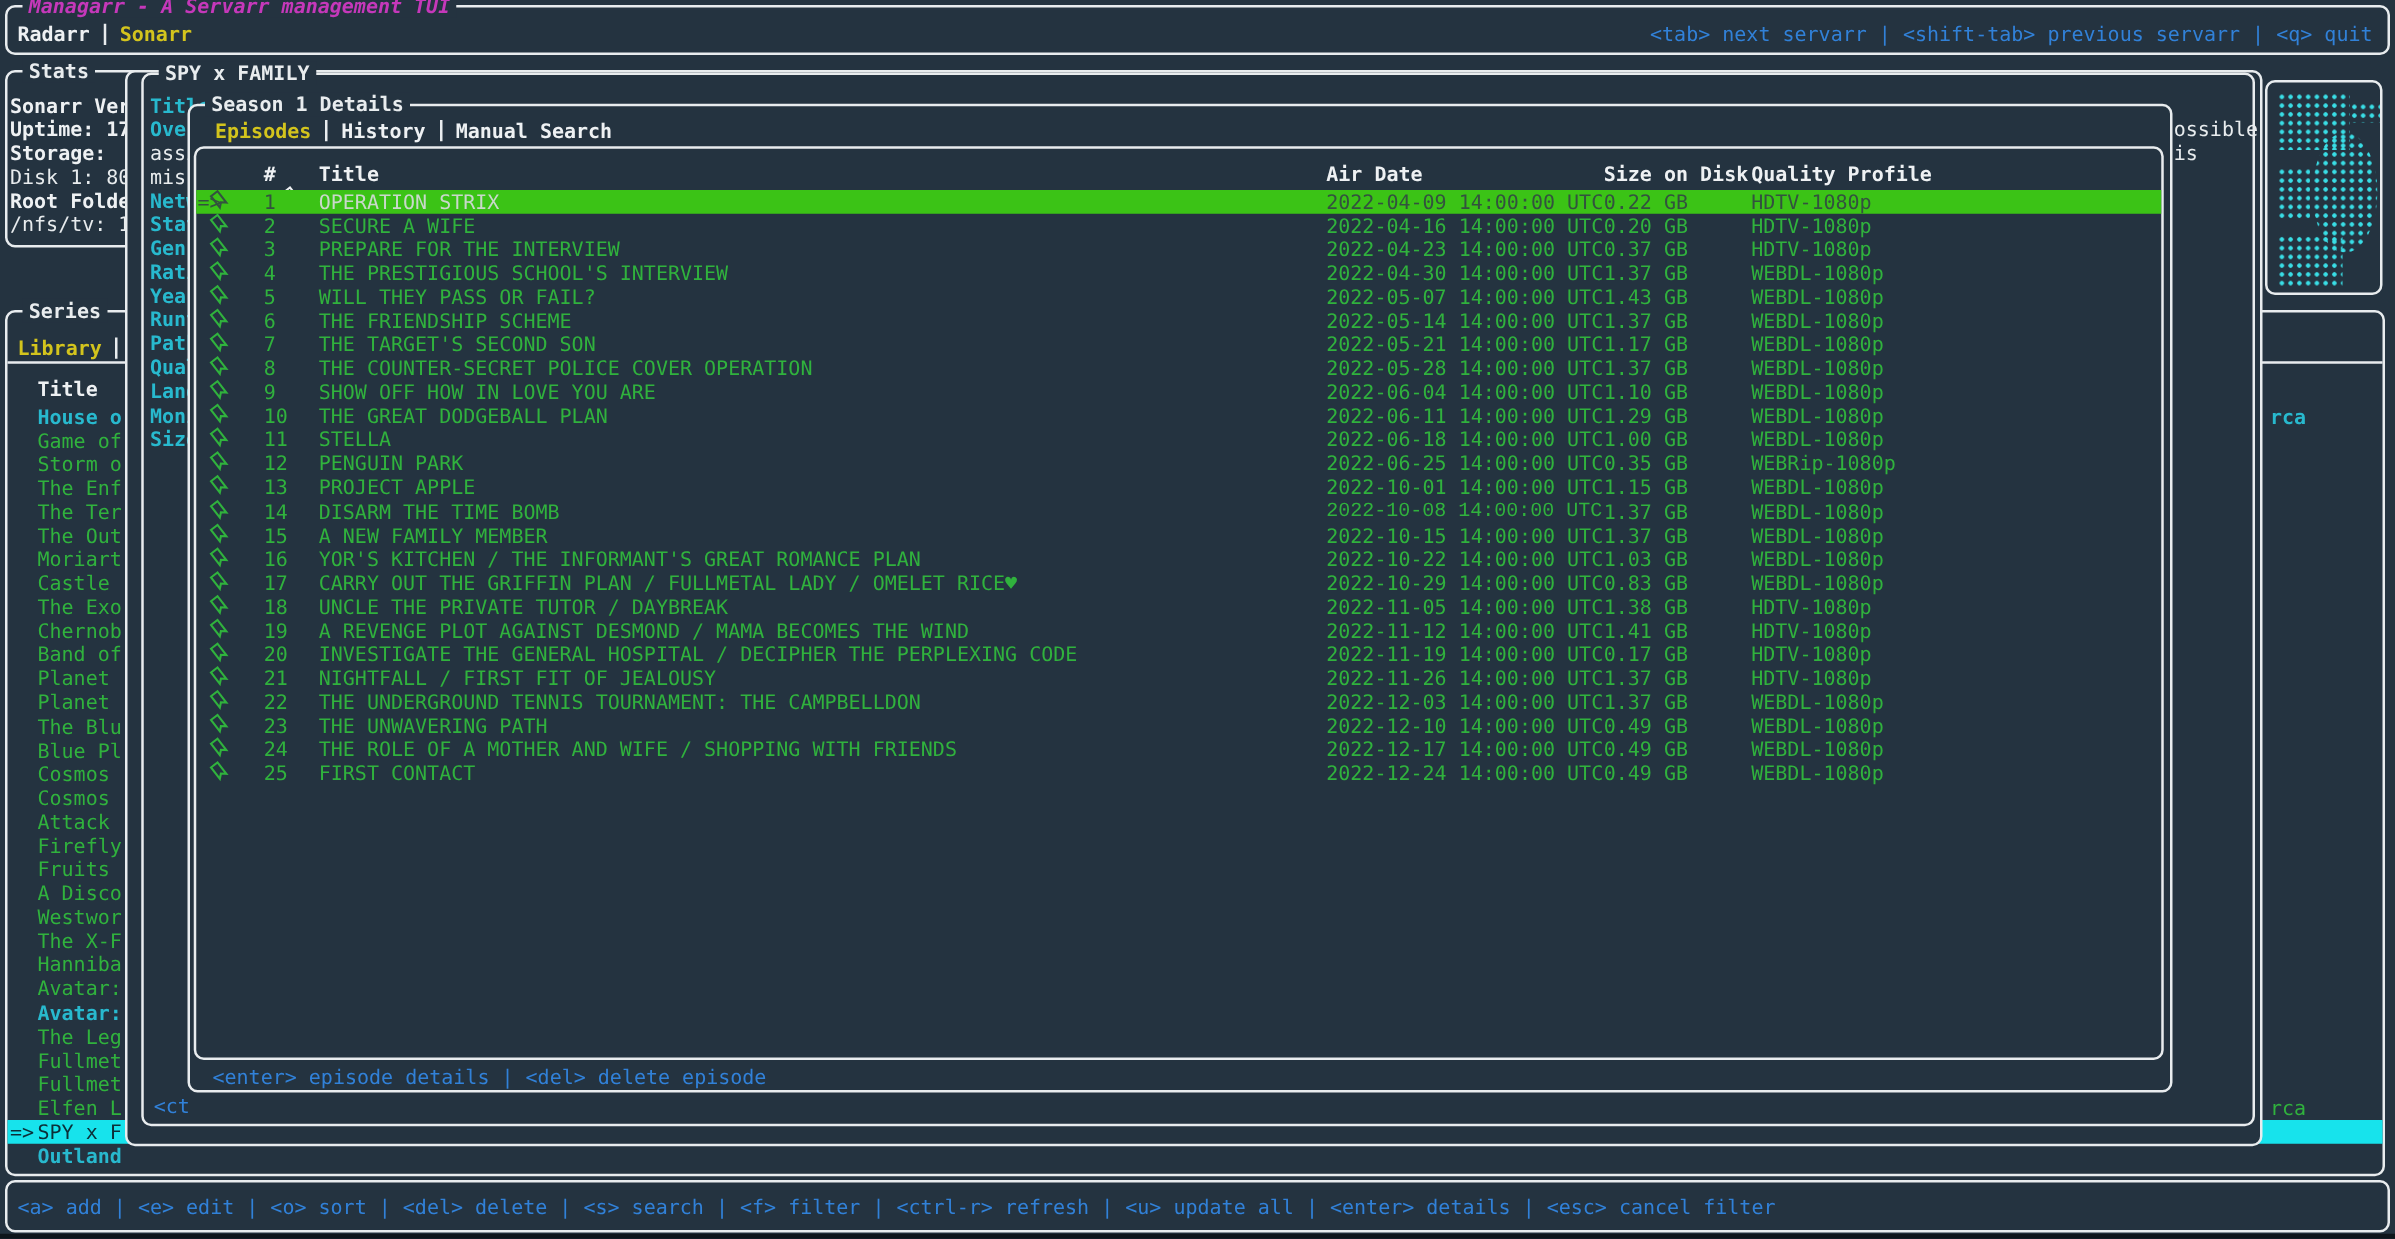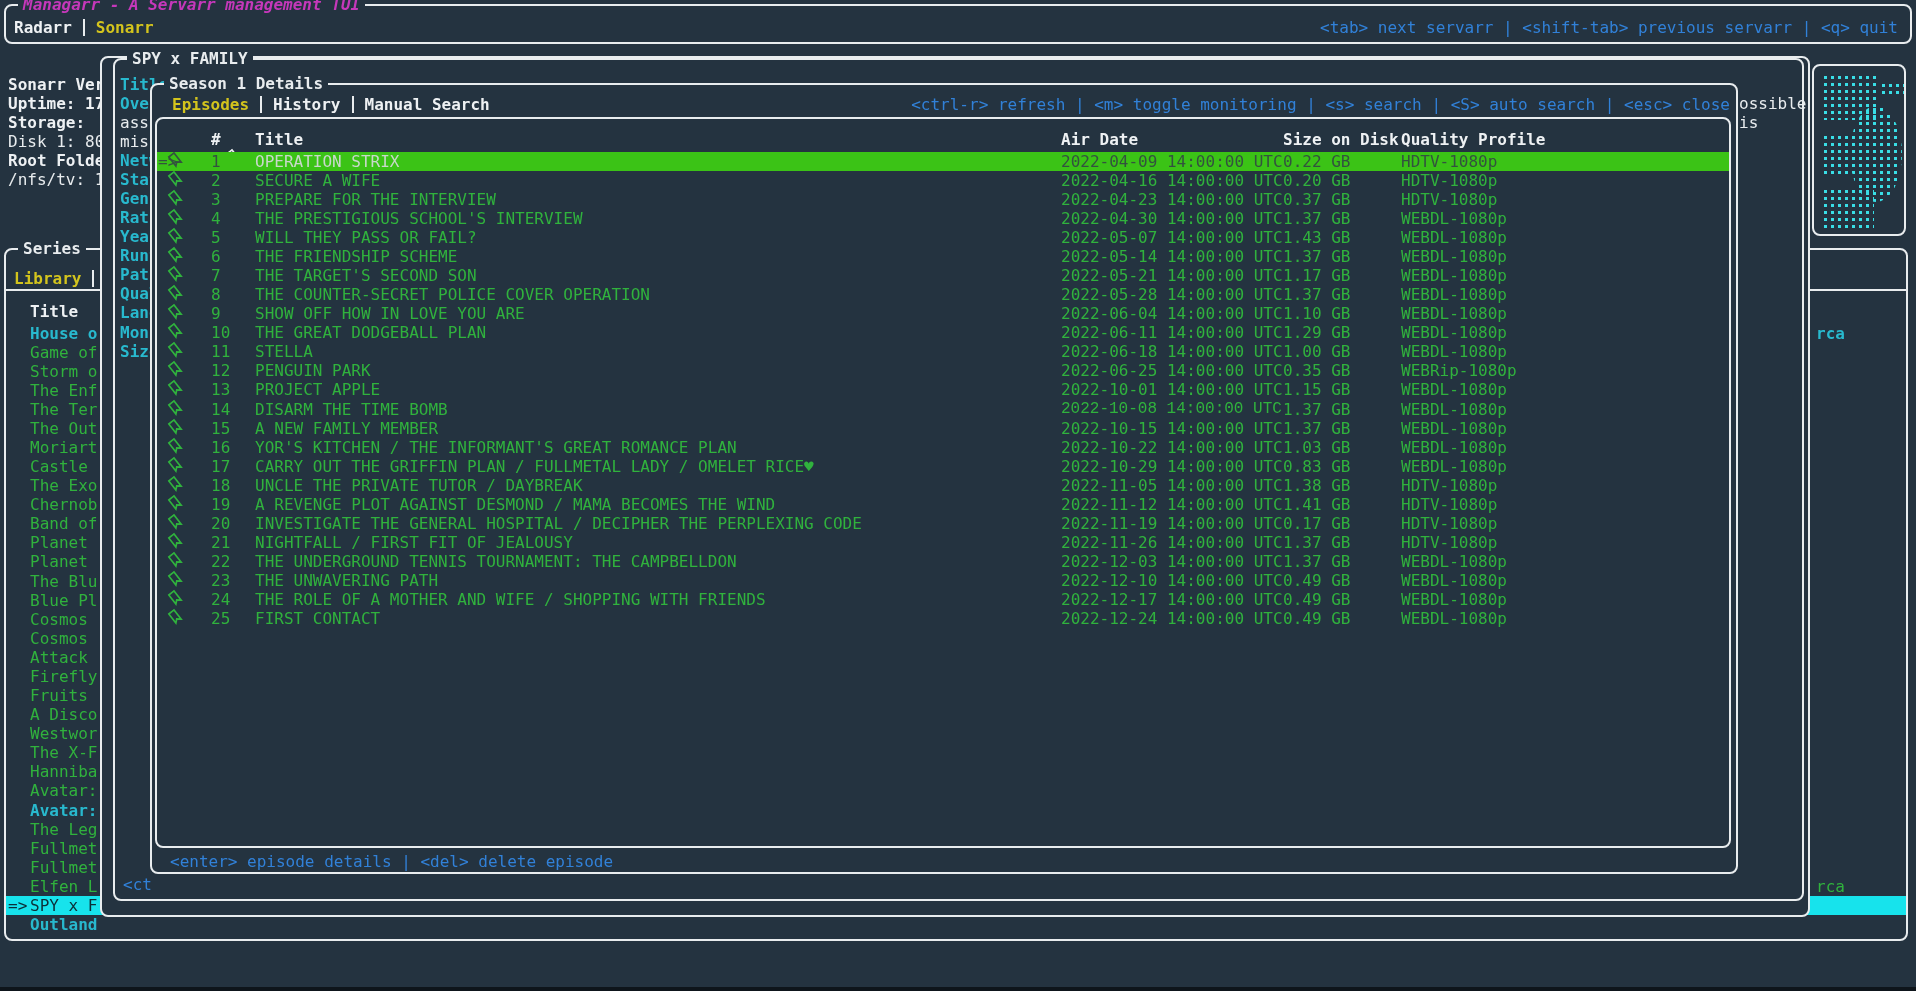--- a/index.html
+++ b/index.html
@@ -38,20 +38,23 @@
   </div>
   <div class="layer" id="top-content">
     <div class="tabs" id="servarr-tabs" style="left:14px;top:18px;">
         <div class="b">Radarr</div>
         <div class="sep"></div>
         <div class="c-yel">Sonarr</div>
       </div>
     <div class="t c-blue" style="right:18px;top:18px;left:auto;">&lt;tab&gt; next servarr | &lt;shift-tab&gt; previous servarr | &lt;q&gt; quit</div>
   </div>
 
+  <div class="box" id="stats-box" style="left:4px;top:56px;width:146px;height:142px;">
+    <div class="box-title">Stats</div>
+  </div>
   <div class="layer" id="stats-content">
       <div class="b t" style="left: 8px; top: 74.5px;">Sonarr Ver</div>
       <div class="b t" style="left: 8px; top: 93.58px;">Uptime: 17</div>
       <div class="b t" style="left: 8px; top: 112.66px;">Storage:</div>
       <div class="t" style="left: 8px; top: 131.74px;">Disk 1: 80</div>
       <div class="b t" style="left: 8px; top: 150.82px;">Root Folde</div>
       <div class="t" style="left: 8px; top: 169.9px;">/nfs/tv: 1</div>
     </div>
 
   <div class="box" id="series-box" style="left:4px;top:248px;width:1904px;height:693px;">
@@ -138,21 +141,20 @@
     <div class="box-title">Season 1 Details</div>
   </div>
   <div class="layer" id="season-content">
     <div class="tabs" id="season-tabs" style="left:172px;top:95px;">
         <div class="c-yel">Episodes</div>
         <div class="sep"></div>
         <div class="b">History</div>
         <div class="sep"></div>
         <div class="b">Manual Search</div>
       </div>
-    <div class="t c-blue" style="right:186px;top:95px;left:auto;">&lt;ctrl-r&gt; refresh | &lt;m&gt; toggle monitoring | &lt;s&gt; search | &lt;S&gt; auto search | &lt;esc&gt; close</div>
     <div class="t c-blue" style="left:170px;top:852px;">&lt;enter&gt; episode details | &lt;del&gt; delete episode</div>
   </div>
 
   <div class="box" id="ep-box" style="left:155px;top:117px;width:1576px;height:731px;"></div>
   <div class="layer" id="ep-content">
     <div class="t b" style="left:170px;top:130px;">
       <span class="bm"><svg width="13" height="15" viewBox="0 0 13 15">
             <path d="M3.2 1.2 h6.6 v11.5 l-3.3 -2.8 -3.3 2.8 Z" fill="none" stroke="currentColor" stroke-width="1.7"></path>
           </svg></span>
     </div>
@@ -231,15 +233,18 @@
               <path d="M3.2 1.2 h6.6 v11.5 l-3.3 -2.8 -3.3 2.8 Z" fill="none" stroke="currentColor" stroke-width="1.7"></path>
             </svg></span></div><div class="cell" style="left: 54px; top: 0px;">23</div><div class="cell" style="left: 98px; top: 0px;">THE UNWAVERING PATH</div><div class="cell" style="left: 904px; top: 0px;">2022-12-10 14:00:00 UTC</div><div class="cell" style="left: 1126px; top: 0px;">0.49 GB</div><div class="cell" style="left: 1244px; top: 0px;">WEBDL-1080p</div></div>
       <div class="ep-row t" style="left: 157px; top: 590.34px; width: 1572px; height: 19px;"><div class="cell" style="left: 13px; top: 0px;"><span class="bm"><svg width="13" height="15" viewBox="0 0 13 15">
               <path d="M3.2 1.2 h6.6 v11.5 l-3.3 -2.8 -3.3 2.8 Z" fill="none" stroke="currentColor" stroke-width="1.7"></path>
             </svg></span></div><div class="cell" style="left: 54px; top: 0px;">24</div><div class="cell" style="left: 98px; top: 0px;">THE ROLE OF A MOTHER AND WIFE / SHOPPING WITH FRIENDS</div><div class="cell" style="left: 904px; top: 0px;">2022-12-17 14:00:00 UTC</div><div class="cell" style="left: 1126px; top: 0px;">0.49 GB</div><div class="cell" style="left: 1244px; top: 0px;">WEBDL-1080p</div></div>
       <div class="ep-row t" style="left: 157px; top: 609.42px; width: 1572px; height: 19px;"><div class="cell" style="left: 13px; top: 0px;"><span class="bm"><svg width="13" height="15" viewBox="0 0 13 15">
               <path d="M3.2 1.2 h6.6 v11.5 l-3.3 -2.8 -3.3 2.8 Z" fill="none" stroke="currentColor" stroke-width="1.7"></path>
             </svg></span></div><div class="cell" style="left: 54px; top: 0px;">25</div><div class="cell" style="left: 98px; top: 0px;">FIRST CONTACT</div><div class="cell" style="left: 904px; top: 0px;">2022-12-24 14:00:00 UTC</div><div class="cell" style="left: 1126px; top: 0px;">0.49 GB</div><div class="cell" style="left: 1244px; top: 0px;">WEBDL-1080p</div></div>
     </div>
 
+  <div class="box" id="bottom-bar" style="left:4px;top:944px;width:1908px;height:42px;">
+    <div class="t c-blue" style="left:8px;top:10px;">&lt;a&gt; add | &lt;e&gt; edit | &lt;o&gt; sort | &lt;del&gt; delete | &lt;s&gt; search | &lt;f&gt; filter | &lt;ctrl-r&gt; refresh | &lt;u&gt; update all | &lt;enter&gt; details | &lt;esc&gt; cancel filter</div>
+  </div>
   <div class="t" style="left:0;top:987px;width:1916px;height:4px;background:#0e151b;"></div>
 
 </div>
 
 </body></html>

